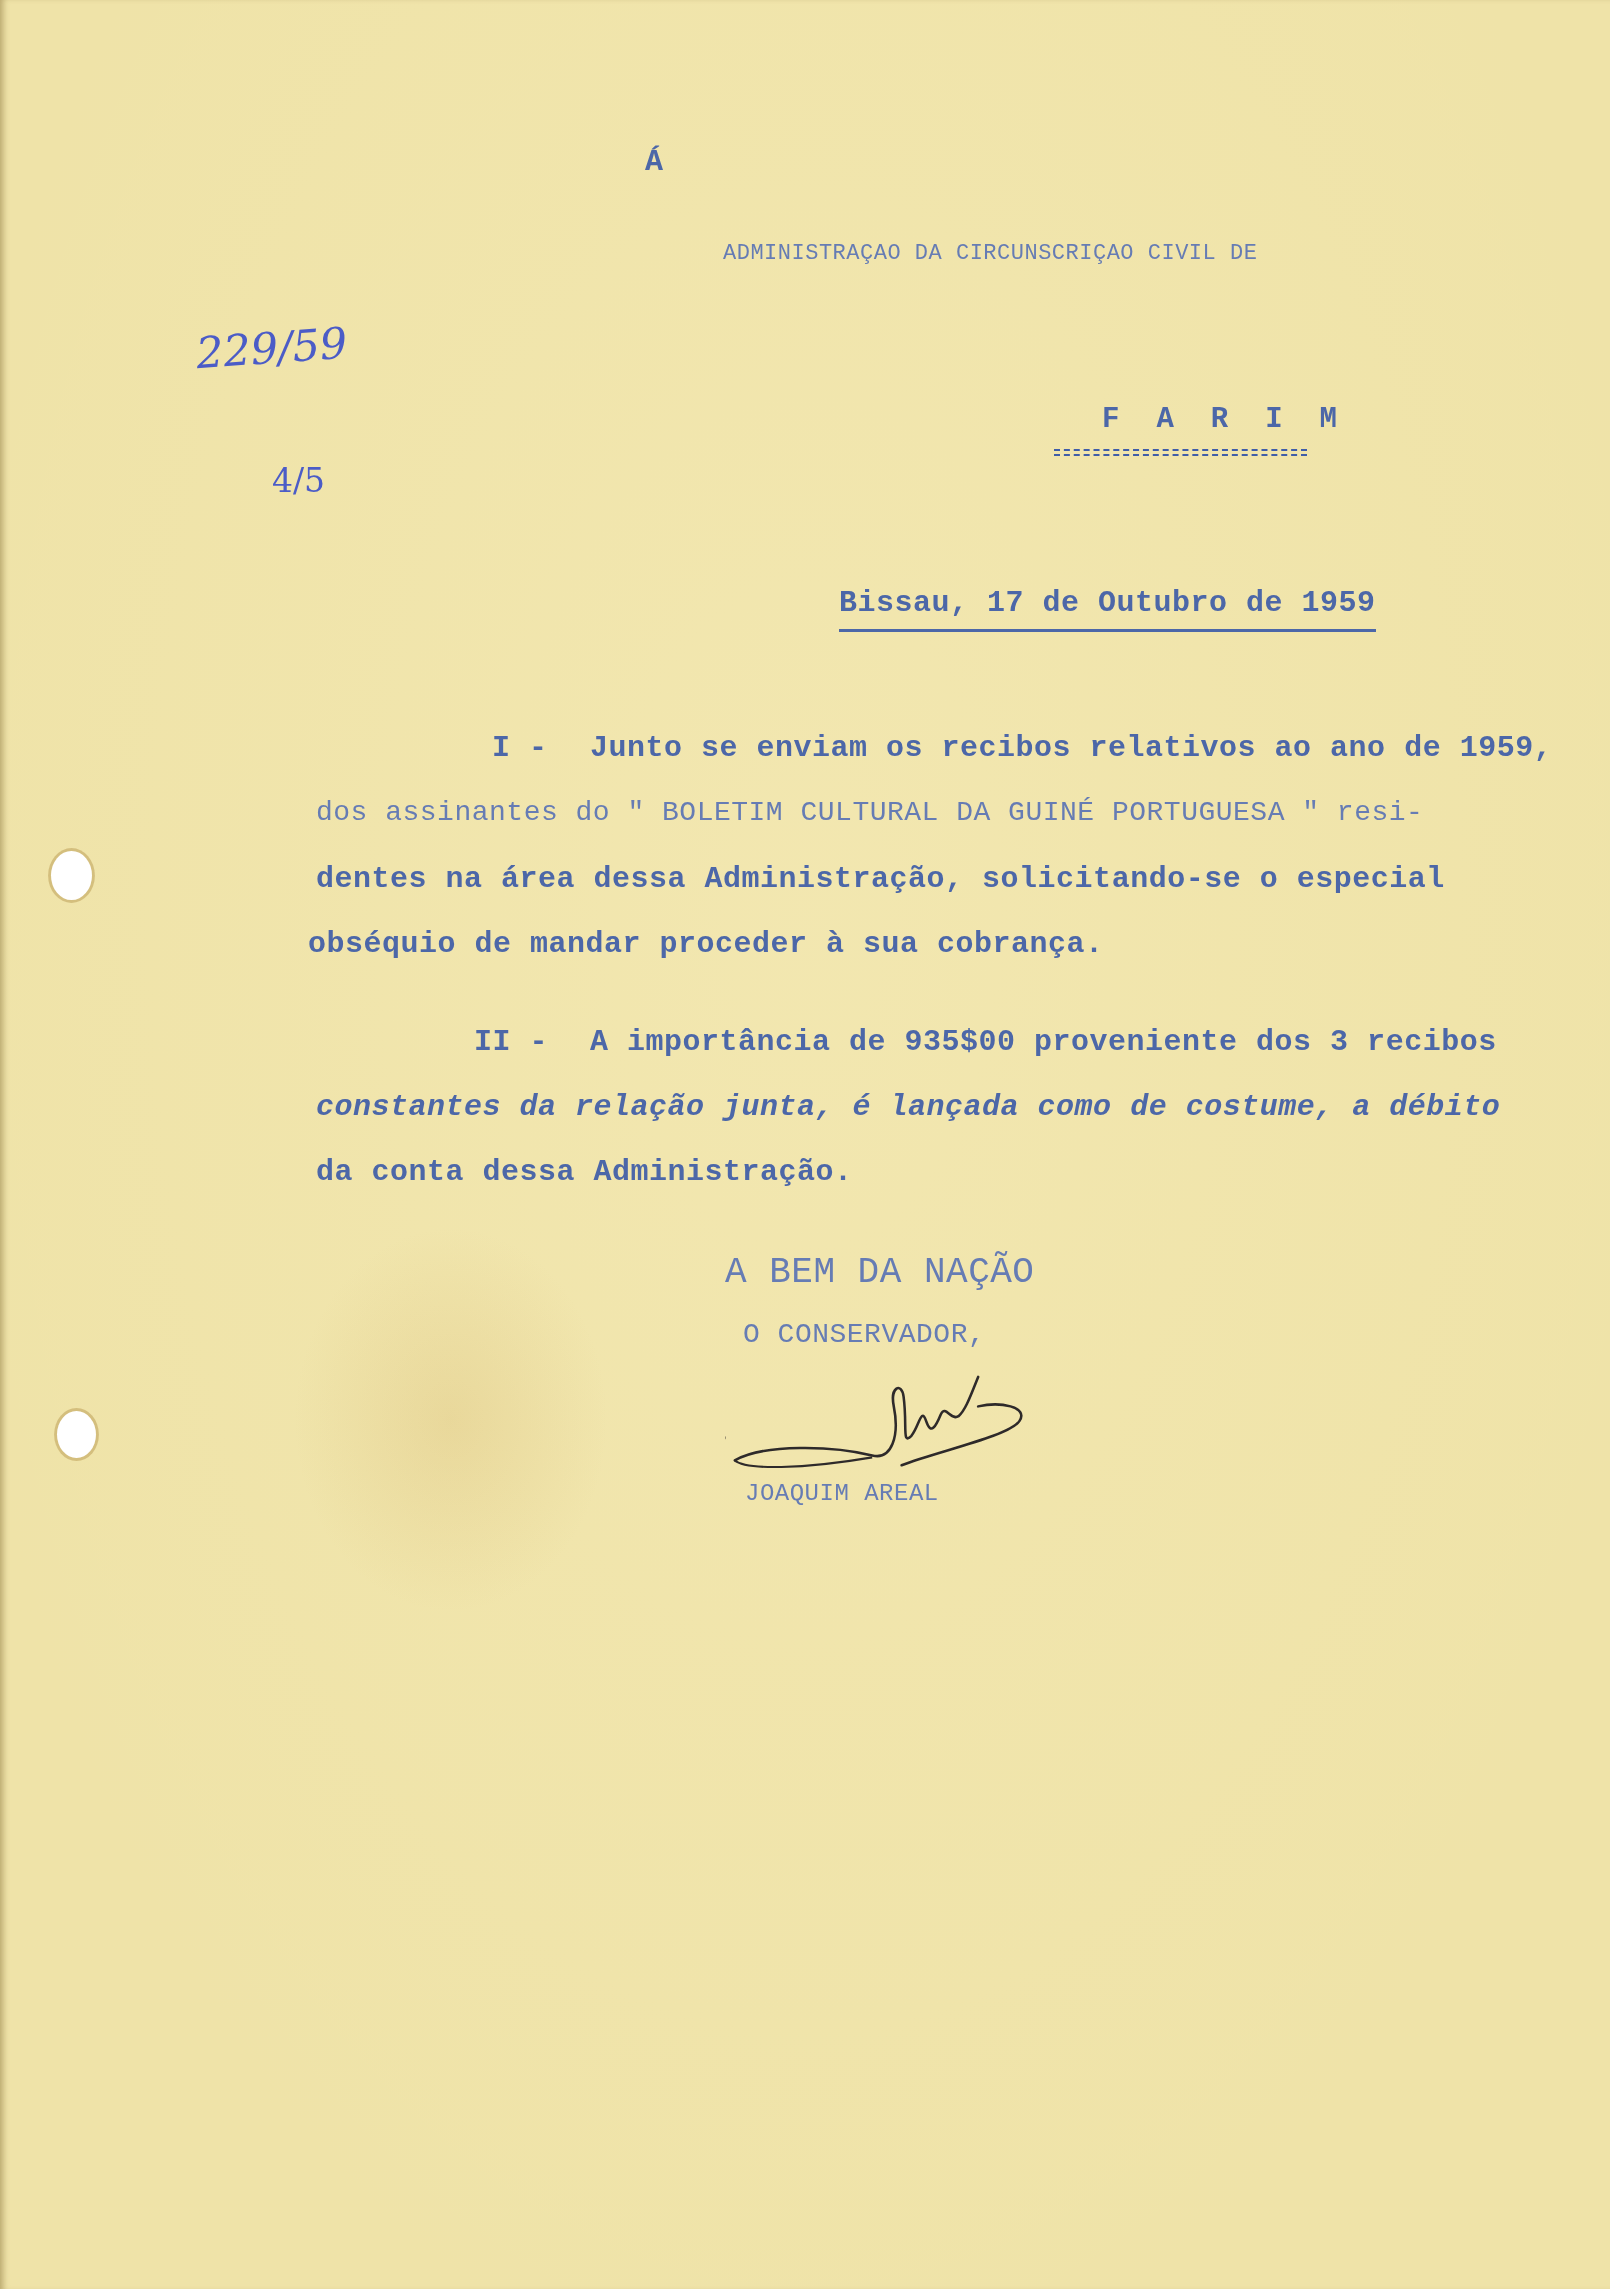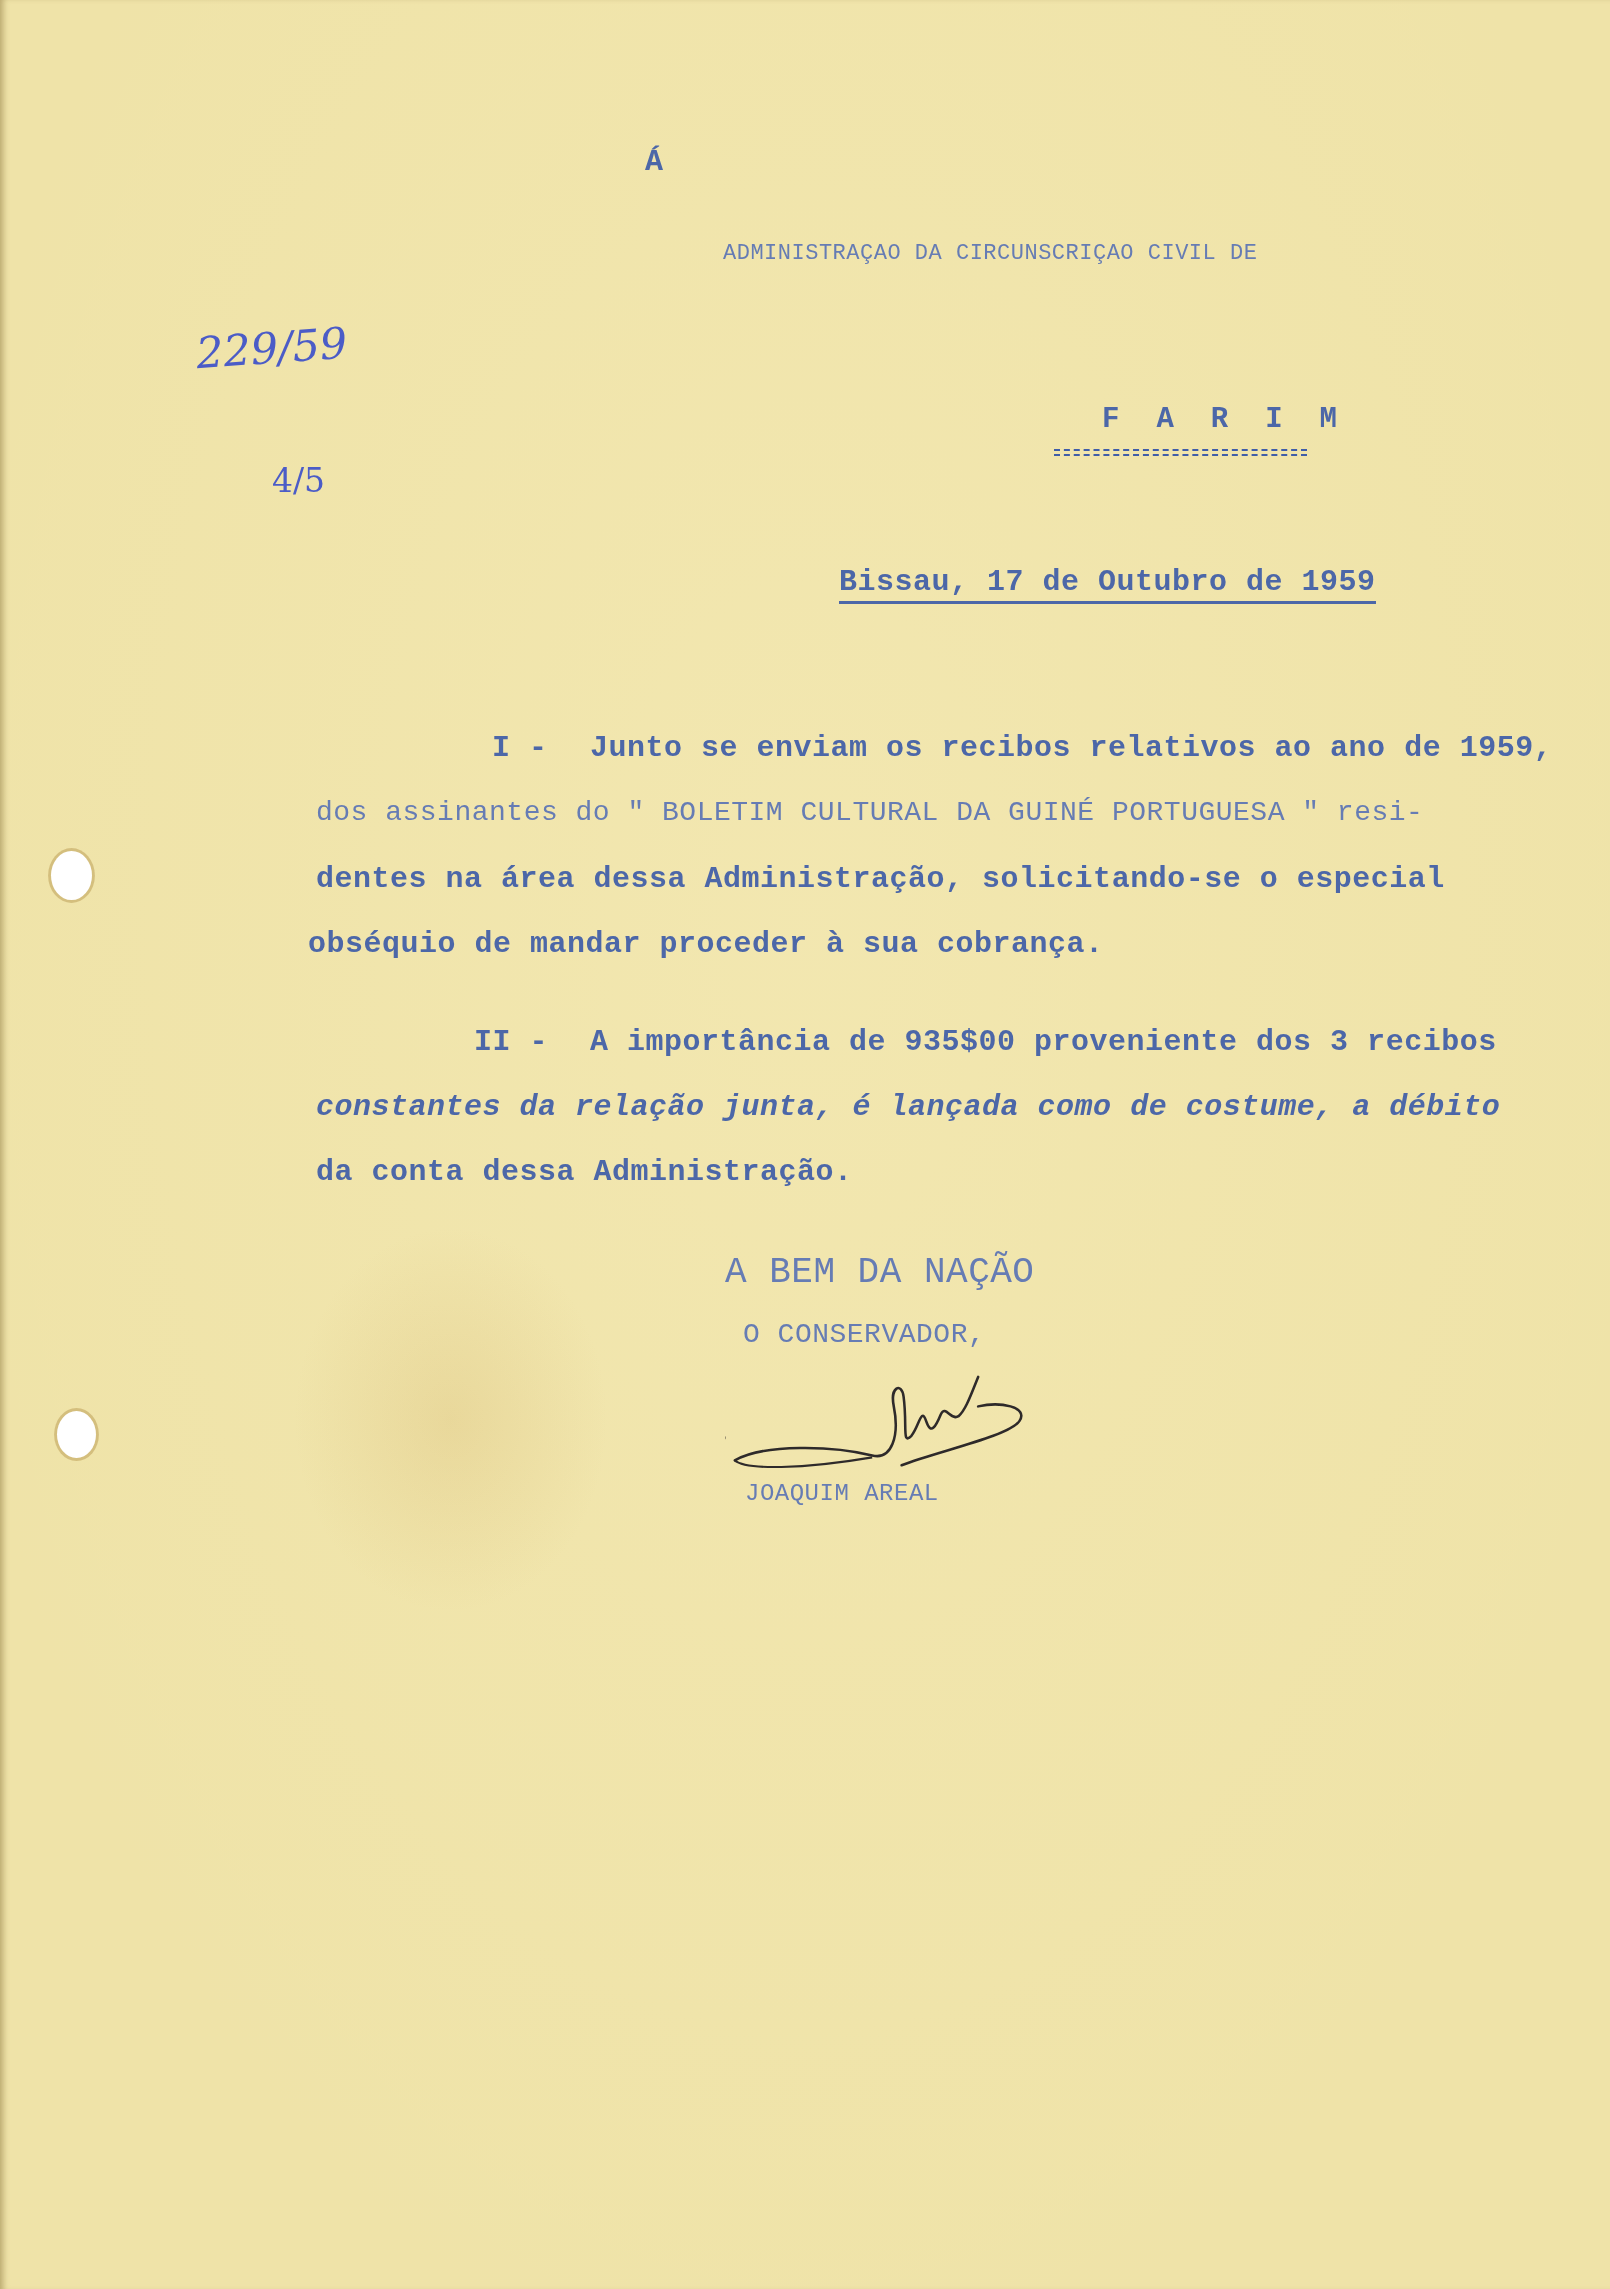--- a/index.html
+++ b/index.html
@@ -28,21 +28,21 @@
     opacity: 0.92;
   }
   .light { color: #5b74b5; font-weight: normal; }
   .hand {
     position: absolute;
     font-family: "DejaVu Serif", serif;
     font-style: italic;
     color: #4b5cc7;
     white-space: pre;
   }
-  .underline { border-bottom: 3.9px solid #3f5da8; padding-bottom: 4px; }
+  .underline { border-bottom: 3.9px solid #3f5da8; padding-bottom: 11px; margin-top: 21px; }
   .dbl-rule {
     position: absolute; height: 2.9px; border-top: 2.9px dashed #3f5da8; border-bottom: 2.9px dashed #3f5da8;
   }
   .hole {
     position: absolute; background: #ffffff; border-radius: 50%;
     box-shadow: 0 0 0 2.9px rgba(190,160,90,0.55);
   }
 </style>
 </head>
 <body>

